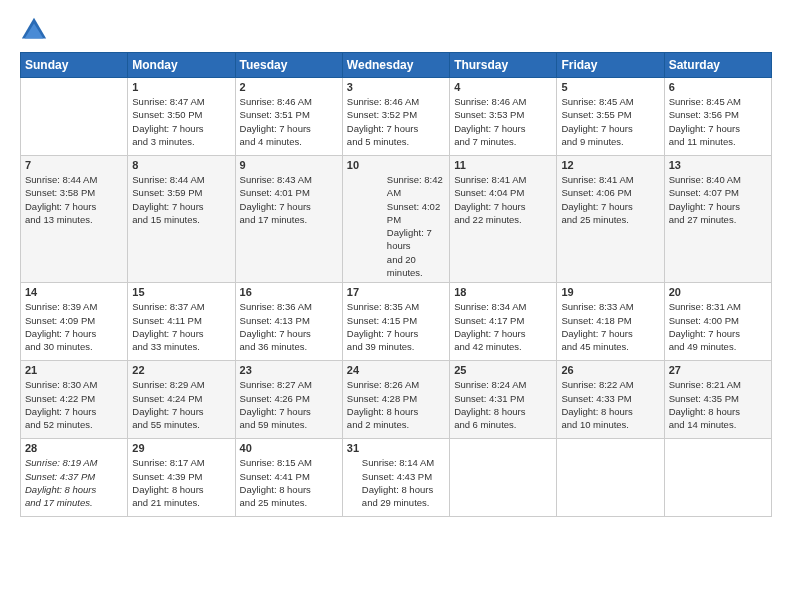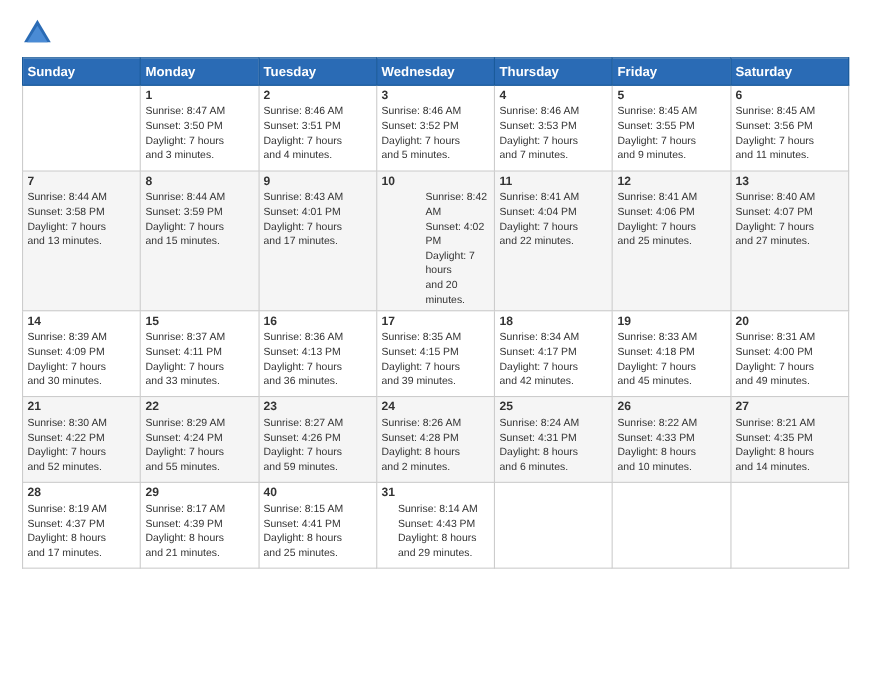--- a/index.html
+++ b/index.html
@@ -332,21 +332,21 @@
             <span class="day-number">27</span>
             <div class="day-info" style="white-space: pre-line;">Sunrise: 8:21 AM
 Sunset: 4:35 PM
 Daylight: 8 hours
 and 14 minutes.</div>
           </td>
         </tr>
         <tr>
           <td>
             <span class="day-number">28</span>
-            <div class="day-info" style="white-space: pre-line;">Sunrise: 8:19 AM
+            <div class="day-info" style="white-space: pre-line; font-style: italic;">Sunrise: 8:19 AM
 Sunset: 4:37 PM
 Daylight: 8 hours
 and 17 minutes.</div>
           </td>
           <td>
             <span class="day-number">29</span>
             <div class="day-info" style="white-space: pre-line;">Sunrise: 8:17 AM
 Sunset: 4:39 PM
 Daylight: 8 hours
 and 21 minutes.</div>

